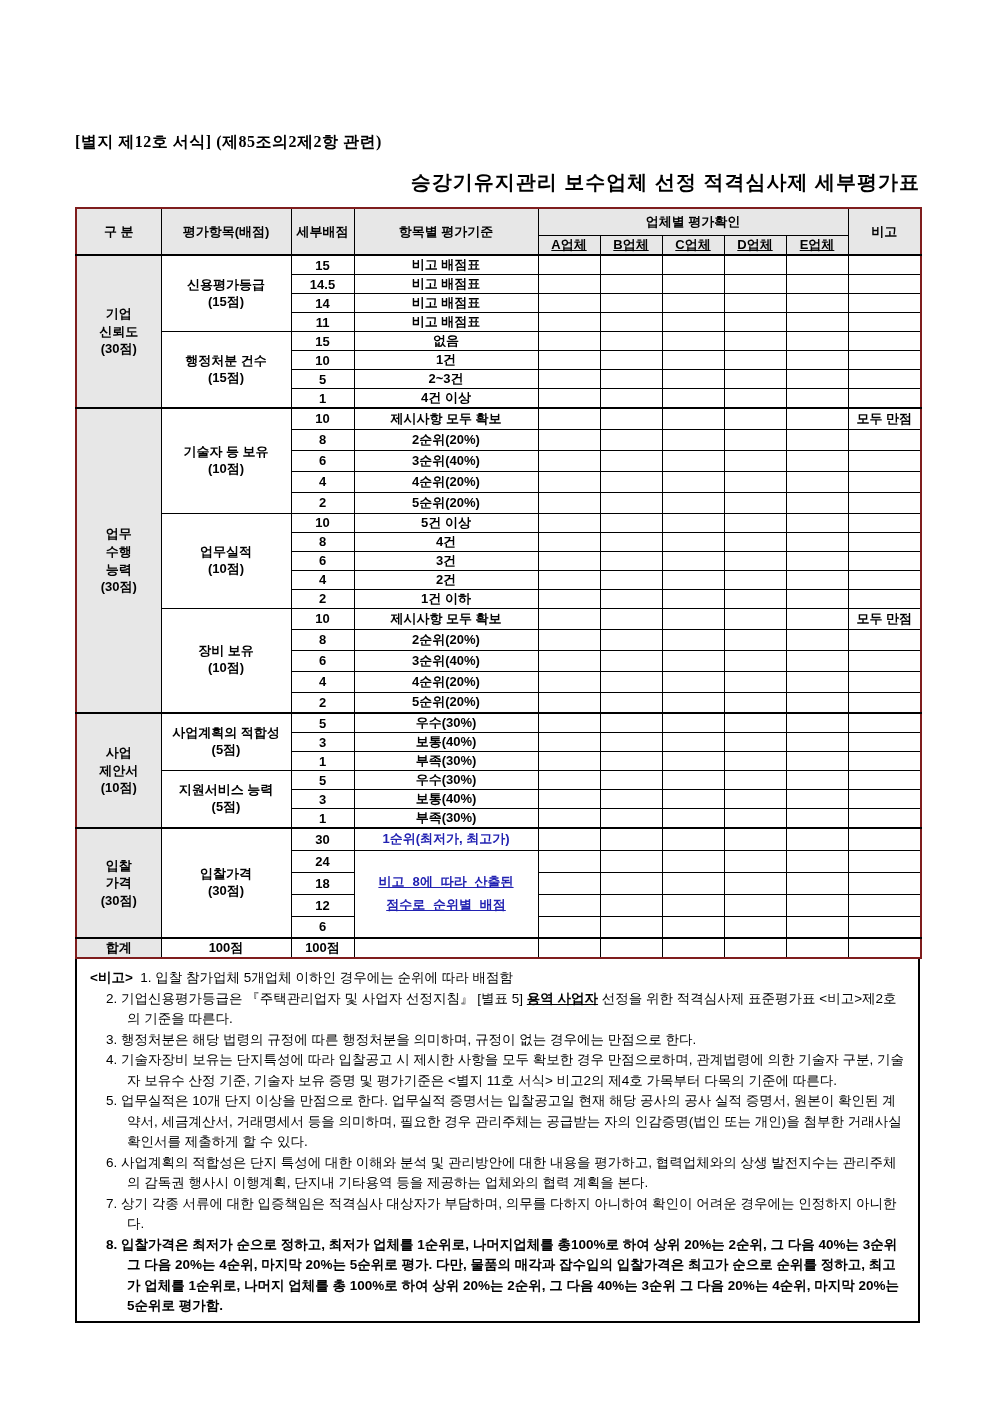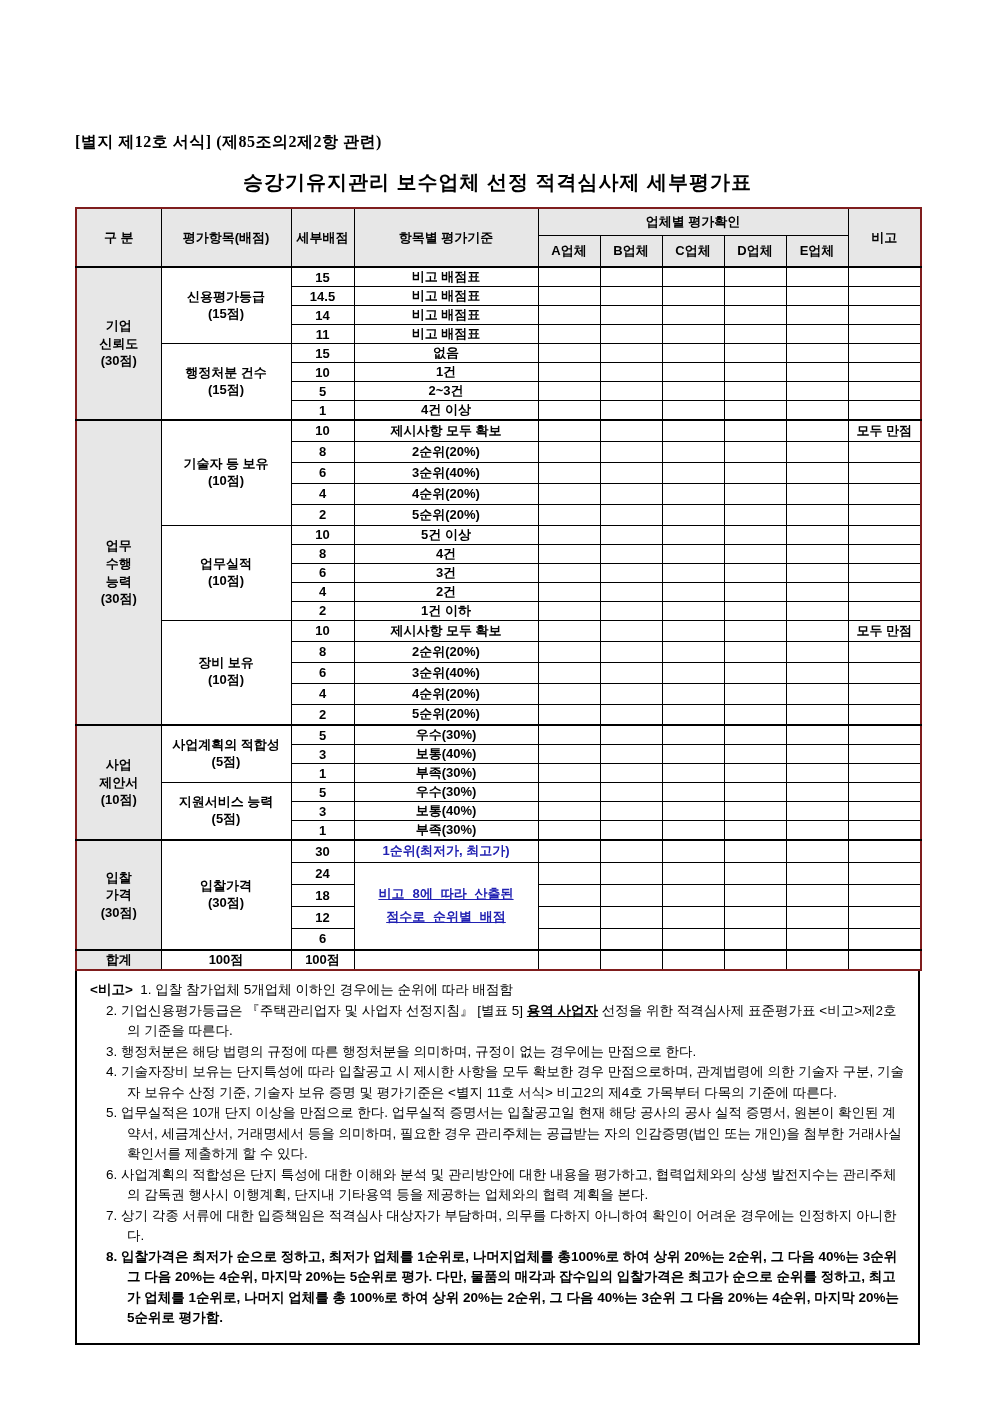--- a/index.html
+++ b/index.html
@@ -11,54 +11,54 @@
   }
   .page { width: 992px; height: 1403px; overflow: hidden; border-radius: 22px; }
   .content { width: 845px; margin-left: 75px; }
 
   .form-label {
     margin-top: 132px;
     font-family: "Liberation Serif", "DejaVu Serif", serif;
     font-weight: bold; font-size: 16px; letter-spacing: 0.5px;
   }
   .doc-title {
-    text-align: center; font-weight: bold; font-size: 20px;
+    text-align: right; font-weight: bold; font-size: 20px;
     letter-spacing: 1px; margin: 16px 0 11px 0;
   }
 
   table.eval {
     width: 845px; table-layout: fixed;
     border-collapse: collapse; border: 2px solid #7f1d1d;
   }
   table.eval td {
     border: 1px solid #000;
     font-size: 13px; font-weight: bold; text-align: center;
     vertical-align: middle; overflow: hidden; padding: 0 2px;
   }
   .gray { background: #e7e7e7; }
   td.cat { text-align: left; padding-left: 8px; white-space: pre-line; line-height: 1.35; }
   td.item { white-space: pre-line; line-height: 1.3; margin-top: 14px; }
   td.hb { border-bottom: 2px solid #000 !important; }
   tr.hr1 > td { height: 27px; }
-  tr.hr2 > td { height: 32px; }
+  tr.hr2 > td { height: 20px; text-decoration: underline; }
   tr.ra > td { height: 17px; }
   tr.rb > td { height: 21px; }
   tr.rc > td { height: 15px; }
   tr.rd > td { height: 19px; }
   tr.re > td { height: 22px; }
   tr.rt > td { height: 19px; }
   tr.gb > td { border-top: 2px solid #000; }
   td.blue { color: #2121b2; }
   td.merged-crit { color: #2121b2; }
   td.merged-crit span { display: block; text-decoration: underline; margin: 5px 0; font-family: Liberation Mono, monospace; }
   td.rc-cell { font-size: 12px; }
 
   .notes {
     width: 845px; border: 2px solid #000; border-top: 0;
-    padding: 9px 12px 14px 13px;
+    padding: 9px 12px 4px 13px;
     font-size: 13.5px; line-height: 1.52;
   }
   .notes .bold, .note.bold { font-weight: bold; }
   .note { padding-left: 37px; text-indent: -21px; }
   .note.first { padding-left: 0; text-indent: 0; }
   .note .em { font-weight: bold; text-decoration: underline; }
 </style>
 </head>
 <body>
 

